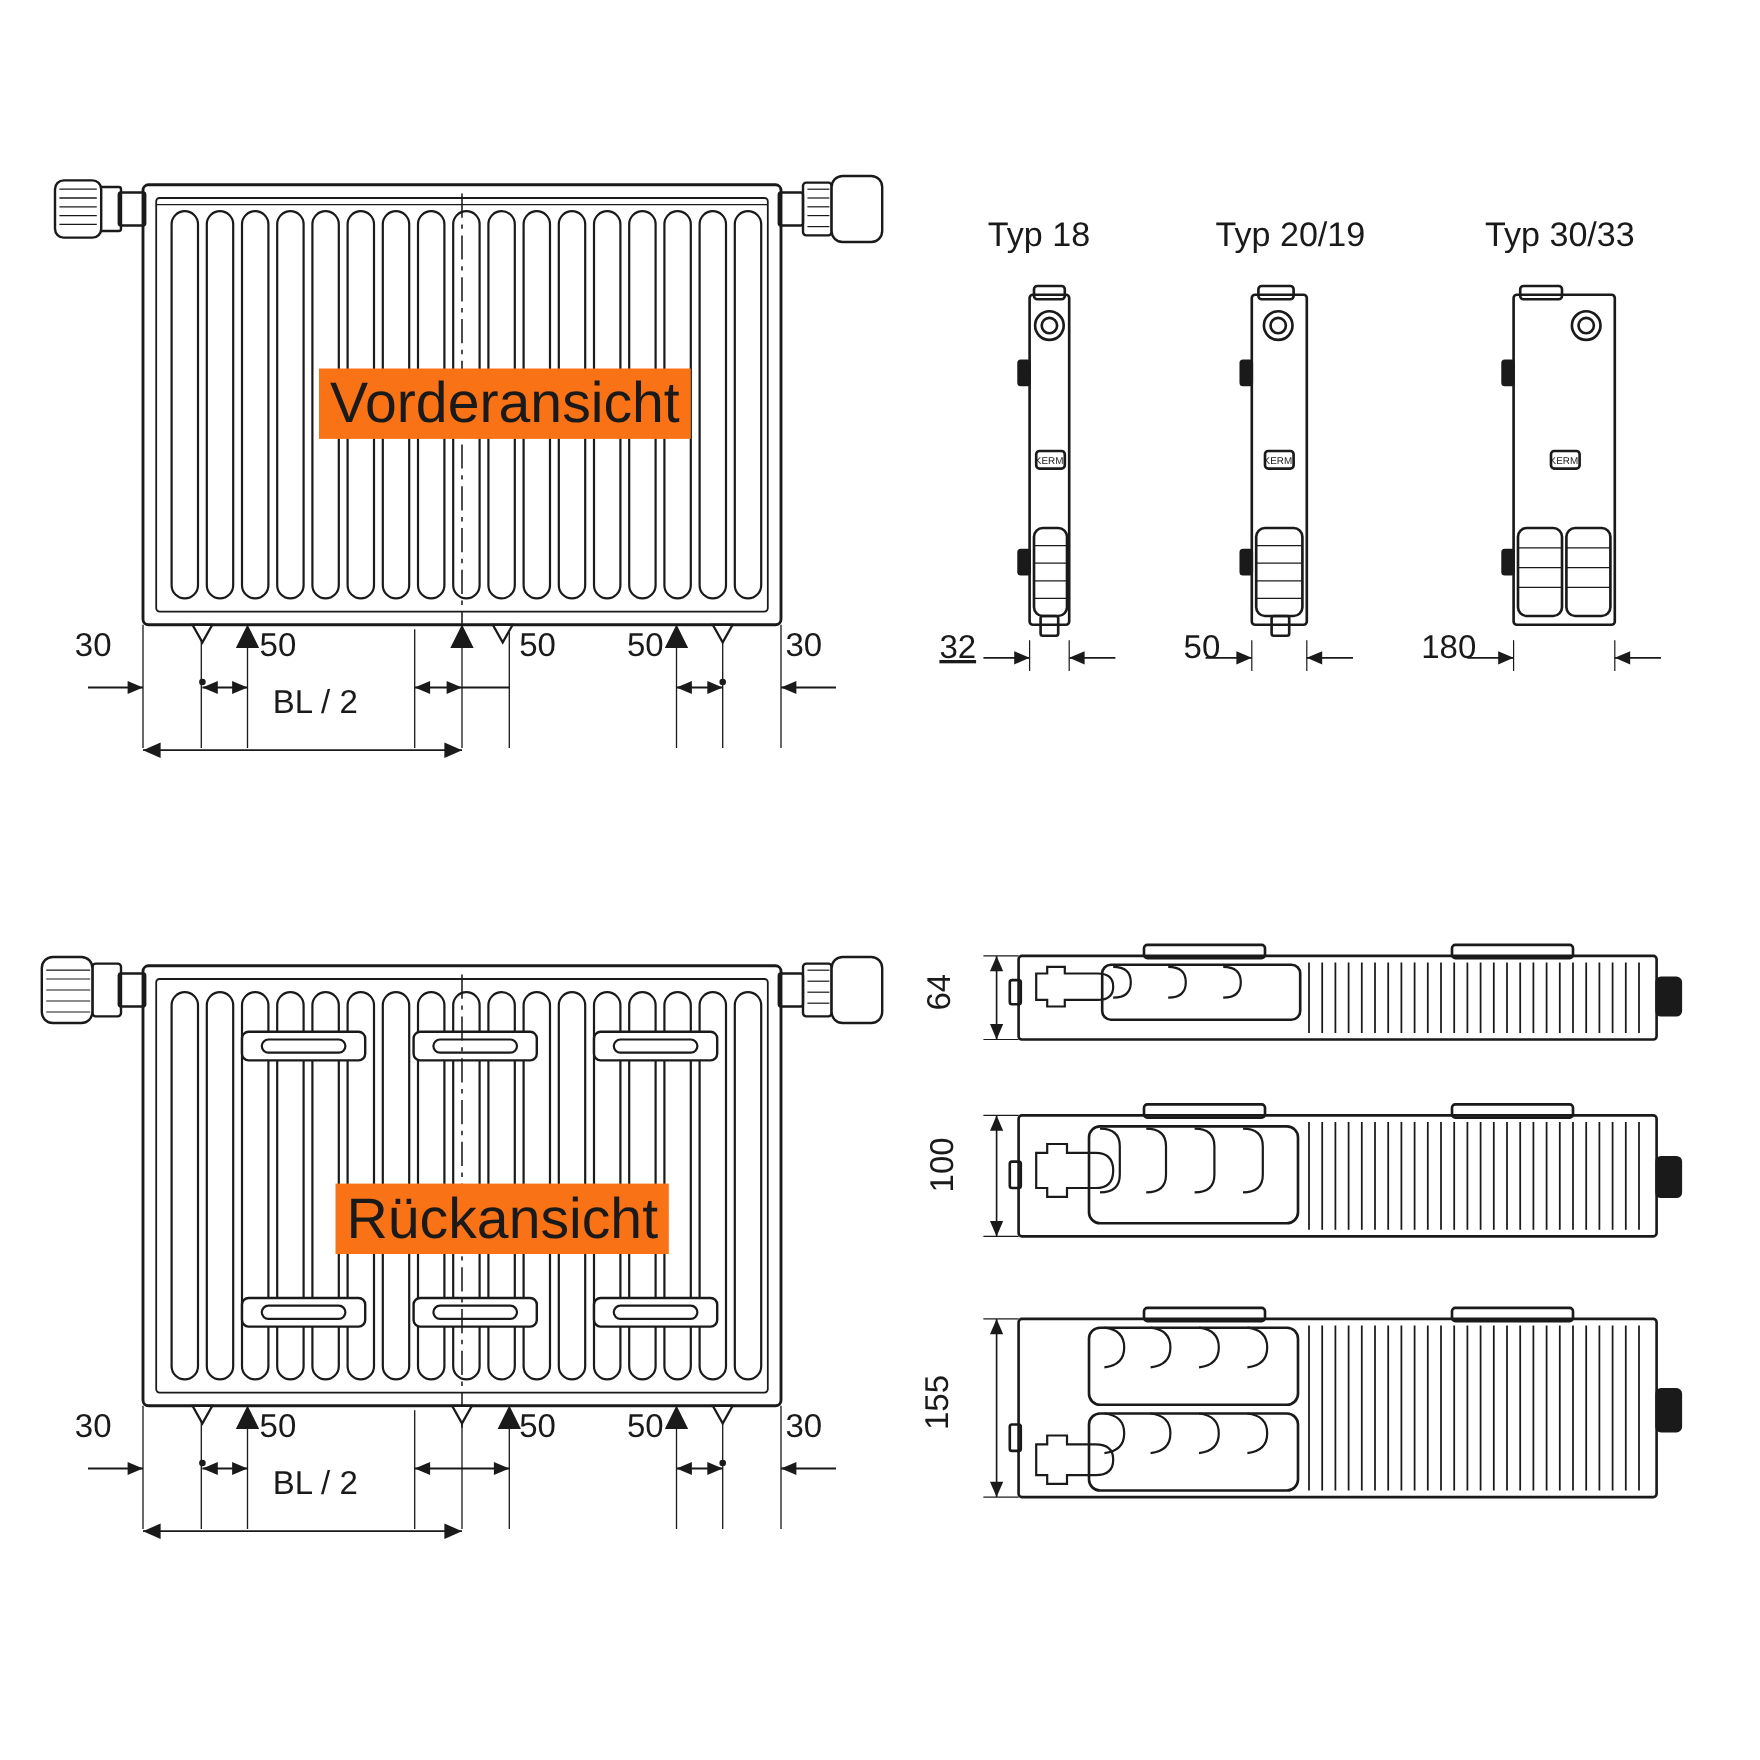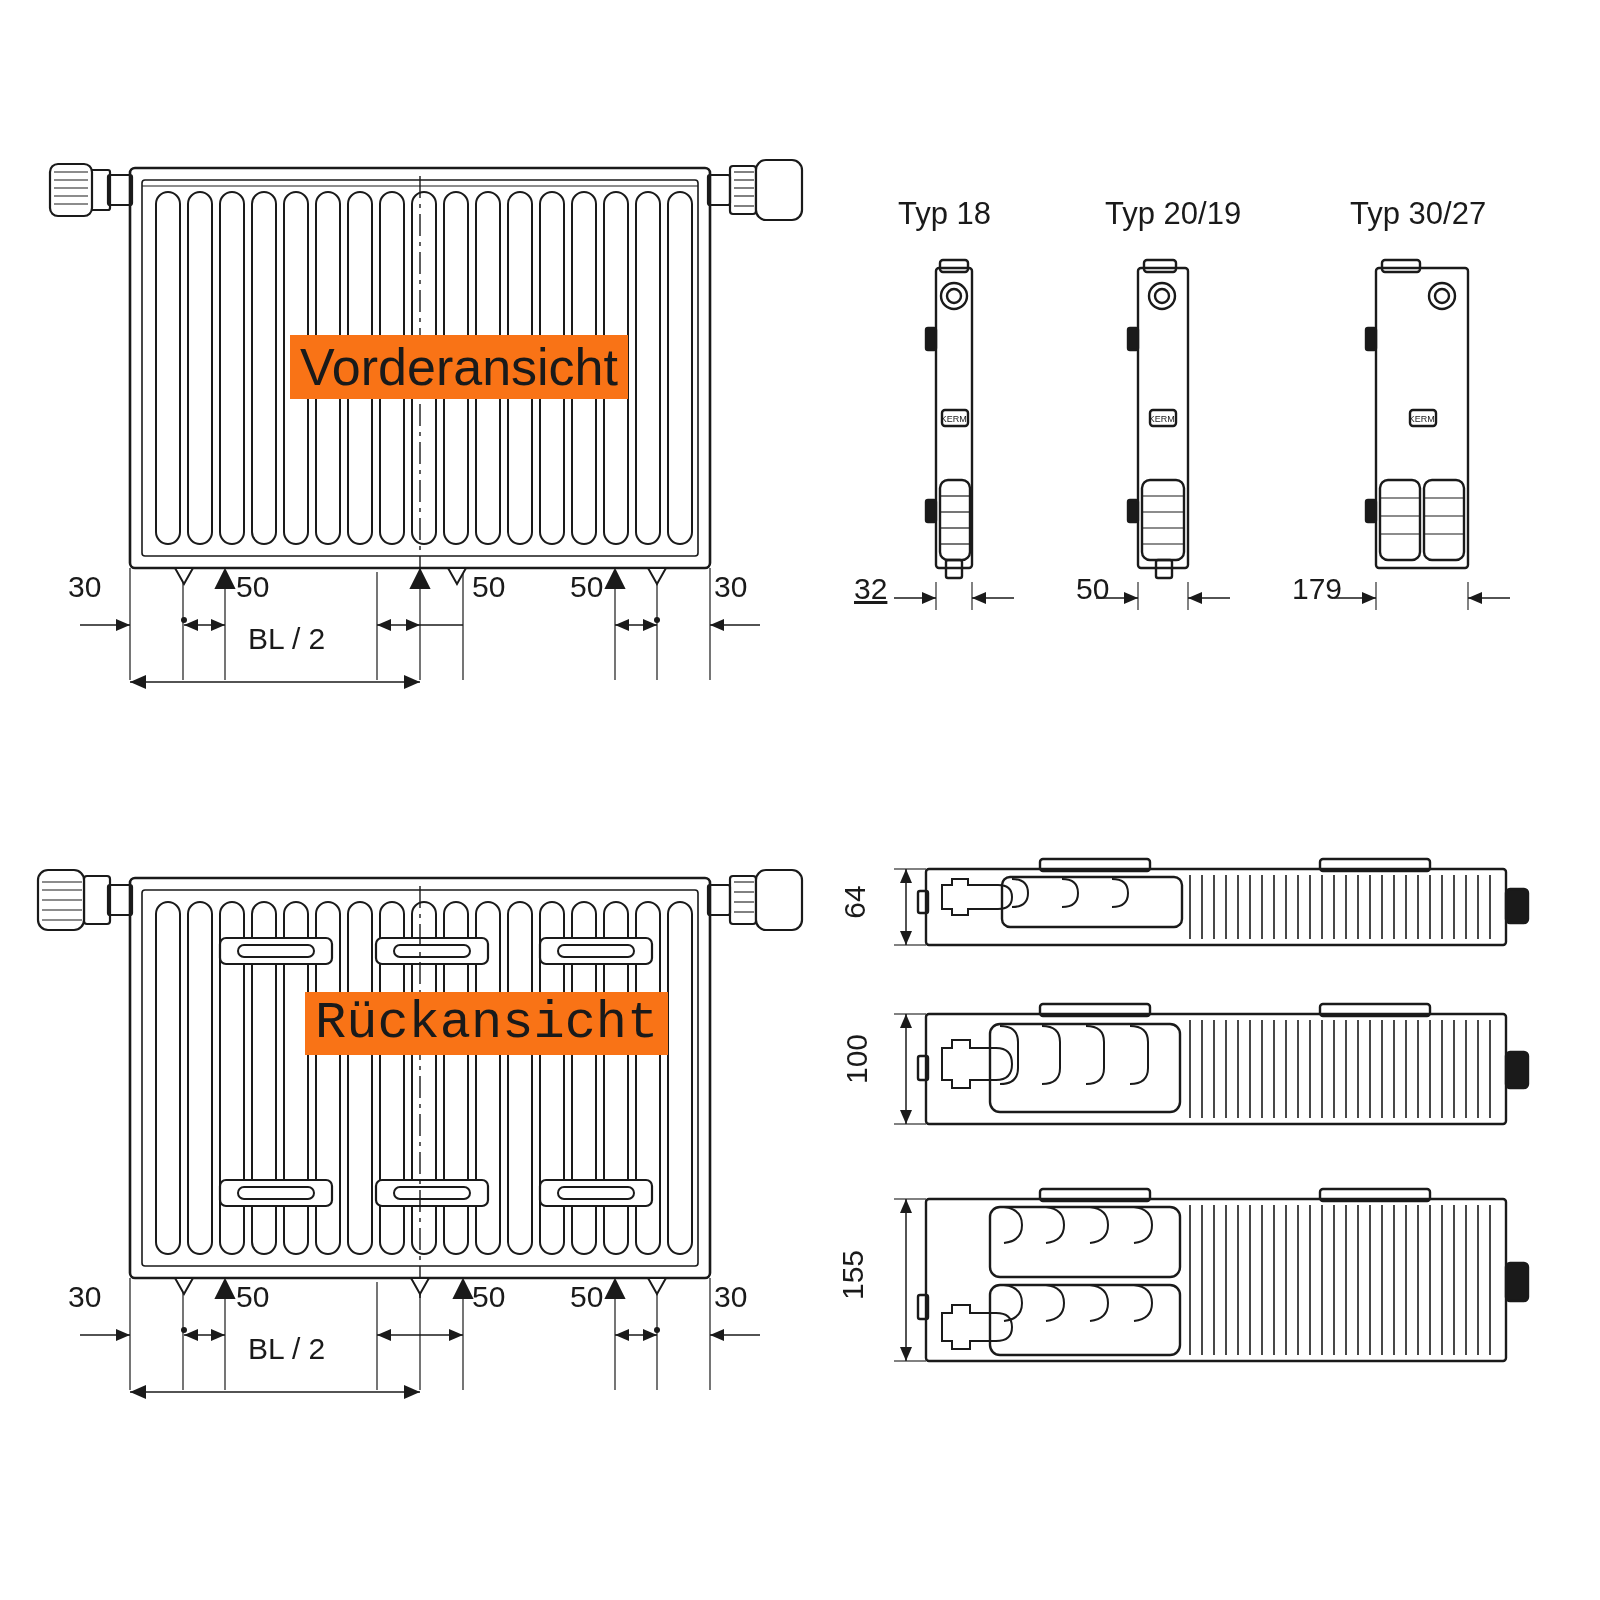--- a/index.html
+++ b/index.html
@@ -168,21 +168,21 @@
       <line x1="58" y1="332" x2="58" y2="360" stroke-width="1.1"></line>
       <line x1="108" y1="332" x2="108" y2="360" stroke-width="1.1"></line>
       <line x1="16" y1="348" x2="58" y2="348" stroke-width="1.5"></line>
       <polygon points="58,348 44,342 44,354" fill="#1a1a1a" stroke="none"></polygon>
       <line x1="108" y1="348" x2="150" y2="348" stroke-width="1.5"></line>
       <polygon points="108,348 122,342 122,354" fill="#1a1a1a" stroke="none"></polygon>
     </g>
   </svg>
   <div class="lbl dim" style="left:1076px;top:572px;">50</div>
 
-  <div class="lbl typ" style="left:1350px;top:196px;">Typ 30/27</div>
+  <div class="lbl typ" style="left:1350px;top:196px;">Typ 30/33</div>
   <svg width="230" height="400" viewBox="0 0 230 400" style="position:absolute;left:1320px;top:250px;">
     <g fill="none" stroke="#1a1a1a" stroke-width="2.4">
       <rect x="56" y="18" width="92" height="300" rx="3"></rect>
       <rect x="62" y="10" width="38" height="12" rx="3"></rect>
       <circle cx="122" cy="46" r="13"></circle>
       <circle cx="122" cy="46" r="7"></circle>
       <rect x="46" y="78" width="10" height="22" rx="2" fill="#1a1a1a"></rect>
       <rect x="46" y="250" width="10" height="22" rx="2" fill="#1a1a1a"></rect>
       <rect x="90" y="160" width="26" height="16" rx="3"></rect>
       <text x="103" y="172" font-size="9" text-anchor="middle" fill="#1a1a1a" stroke="none" font-family="Liberation Sans, sans-serif">KERMI</text>
@@ -195,21 +195,21 @@
       <line x1="104" y1="266" x2="144" y2="266" stroke-width="1.2"></line>
       <line x1="104" y1="284" x2="144" y2="284" stroke-width="1.2"></line>
       <line x1="56" y1="332" x2="56" y2="360" stroke-width="1.1"></line>
       <line x1="148" y1="332" x2="148" y2="360" stroke-width="1.1"></line>
       <line x1="14" y1="348" x2="56" y2="348" stroke-width="1.5"></line>
       <polygon points="56,348 42,342 42,354" fill="#1a1a1a" stroke="none"></polygon>
       <line x1="148" y1="348" x2="190" y2="348" stroke-width="1.5"></line>
       <polygon points="148,348 162,342 162,354" fill="#1a1a1a" stroke="none"></polygon>
     </g>
   </svg>
-  <div class="lbl dim" style="left:1292px;top:572px;">179</div>
+  <div class="lbl dim" style="left:1292px;top:572px;">180</div>
 
   <svg width="800" height="700" viewBox="0 0 800 700" style="position:absolute;left:20px;top:830px;">
     <g fill="none" stroke="#1a1a1a" stroke-width="2.6">
       <rect x="110" y="48" width="580" height="400" rx="5"></rect>
       <rect x="122" y="60" width="556" height="376" rx="3" stroke-width="1.6"></rect>
 
       <g stroke-width="2.2">
         <rect x="88" y="55" width="24" height="30" rx="2"></rect>
         <rect x="64" y="46" width="26" height="48" rx="3"></rect>
         <rect x="18" y="40" width="46" height="60" rx="10" fill="#ffffff"></rect>
@@ -301,21 +301,21 @@
       <polygon points="637,505 623,499 623,511" fill="#1a1a1a" stroke="none"></polygon>
       <line x1="690" y1="505" x2="740" y2="505" stroke-width="1.6"></line>
       <polygon points="690,505 704,499 704,511" fill="#1a1a1a" stroke="none"></polygon>
 
       <line x1="110" y1="562" x2="400" y2="562" stroke-width="1.6"></line>
       <polygon points="110,562 126,555 126,569" fill="#1a1a1a" stroke="none"></polygon>
       <polygon points="400,562 384,555 384,569" fill="#1a1a1a" stroke="none"></polygon>
     </g>
   </svg>
 
-  <div class="lbl view-cap" style="left:305px;top:992px;font-family:Liberation Mono, monospace;">Rückansicht</div>
+  <div class="lbl view-cap" style="left:305px;top:1076px;">Rückansicht</div>
   <div class="lbl dim" style="left:68px;top:1280px;">30</div>
   <div class="lbl dim" style="left:236px;top:1280px;">50</div>
   <div class="lbl dim" style="left:472px;top:1280px;">50</div>
   <div class="lbl dim" style="left:570px;top:1280px;">50</div>
   <div class="lbl dim" style="left:714px;top:1280px;">30</div>
   <div class="lbl dim" style="left:248px;top:1332px;">BL / 2</div>
 
   <svg width="680" height="110" viewBox="0 0 680 110" style="position:absolute;left:890px;top:855px;">
     <g fill="none" stroke="#1a1a1a" stroke-width="2.4">
       <rect x="36" y="14" width="580" height="76" rx="3"></rect>

